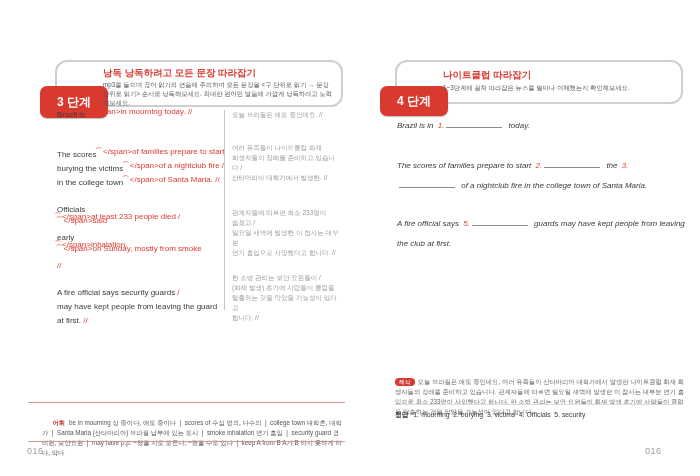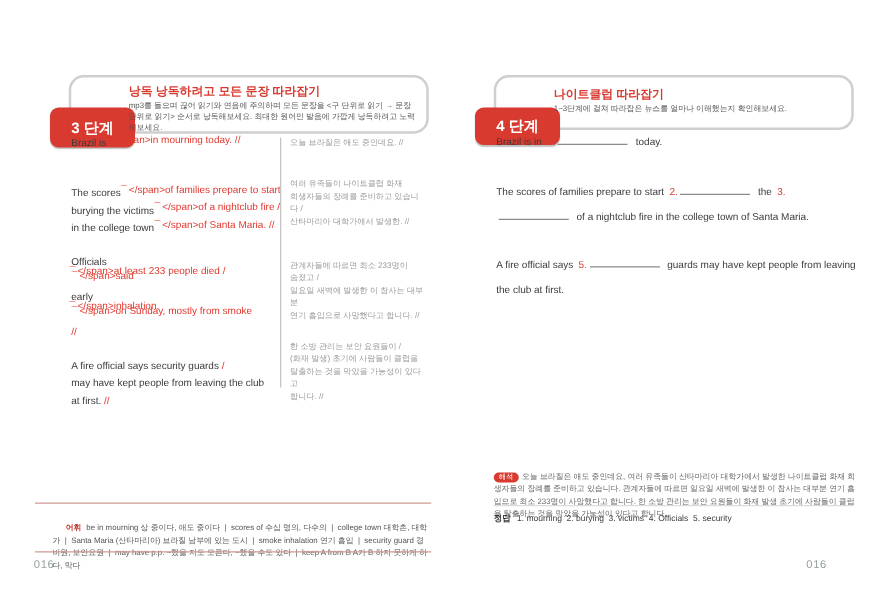--- a/index.html
+++ b/index.html
@@ -35,21 +35,21 @@
   .rmk{color:#e0392f;}
 
   
   .vrule{position:absolute;left:28px;width:317px;height:1px;background:#cf9a94;}
   .vrule-top{top:402px;}
   .vrule-bottom{top:441px;}
   .vocab{position:absolute;left:42px;top:408px;width:301px;font-size:6.3px;line-height:10px;color:#555;white-space:pre-wrap;}
   .vocab-label{color:#c5342b;font-weight:bold;margin-right:4px;}
 
   
-  .dict{position:absolute;left:47px;top:104px;width:292px;font-size:8px;line-height:20px;color:#3b3b3b;}
+  .dict{position:absolute;left:47px;top:116px;width:292px;font-size:8px;line-height:20px;color:#3b3b3b;font-style:italic;}
   .dsent{margin-bottom:20px;}
   .dsent:nth-child(2){margin-bottom:18px;}
   .dsent:nth-child(3){margin-bottom:14px;}
   .bnum{color:#d93a30;margin-left:2px;}
   .bline{display:inline-block;width:56px;height:7px;border-bottom:1px solid #8c8c8c;margin:0 4px 0 2px;}
 
   
   .trans-box{position:absolute;left:45px;top:377px;width:292px;font-size:6.3px;line-height:10px;color:#666;}
   .tlabel{display:inline-block;background:#d93a30;color:#fff;font-size:5.8px;line-height:8px;padding:0 4px;border-radius:5px;margin-right:3px;position:relative;top:-0.5px;}
   .hrule{position:absolute;left:45px;top:404px;width:288px;height:1px;background:#dcdcdc;}
@@ -84,21 +84,21 @@
           <div class="ln">burying the victims<span class="tie">⌒&lt;<span class="rmk">/</span>span&gt;of a nightclub fire <span class="rmk">/</span></span></div>
           <div class="ln">in the college town<span class="tie">⌒&lt;<span class="rmk">/</span>span&gt;of Santa Maria. <span class="rmk">//</span></span></div>
         </div>
       <div class="sent">
           <div class="ln">Officials<span class="tie">⌒&lt;<span class="rmk">/</span>span&gt;said<span class="tie">⌒&lt;<span class="rmk">/</span>span&gt;at least 233 people died <span class="rmk">/</span></span></span></div>
           <div class="ln">early<span class="tie">⌒&lt;<span class="rmk">/</span>span&gt;on Sunday, mostly from smoke<span class="tie">⌒&lt;<span class="rmk">/</span>span&gt;inhalation.</span></span></div>
           <div class="ln"><span class="rmk">//</span></div>
         </div>
       <div class="sent">
           <div class="ln">A fire official says security guards <span class="rmk">/</span></div>
-          <div class="ln">may have kept people from leaving the club</div>
+          <div class="ln">may have kept people from leaving the guard</div>
           <div class="ln">at first. <span class="rmk">//</span></div>
         </div>
     </div>
 
     <div class="vline"></div>
 
     <div class="col-ko">
       <div class="trans">
           <div class="ln">오늘 브라질은 애도 중인데요. //</div>
         </div>

